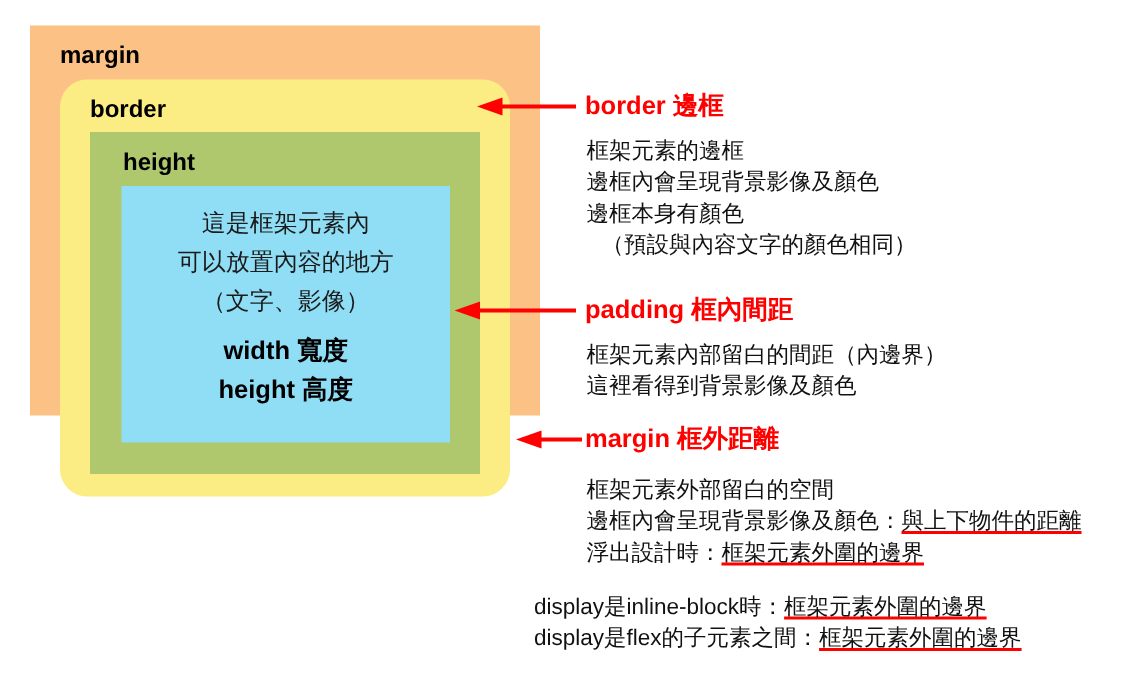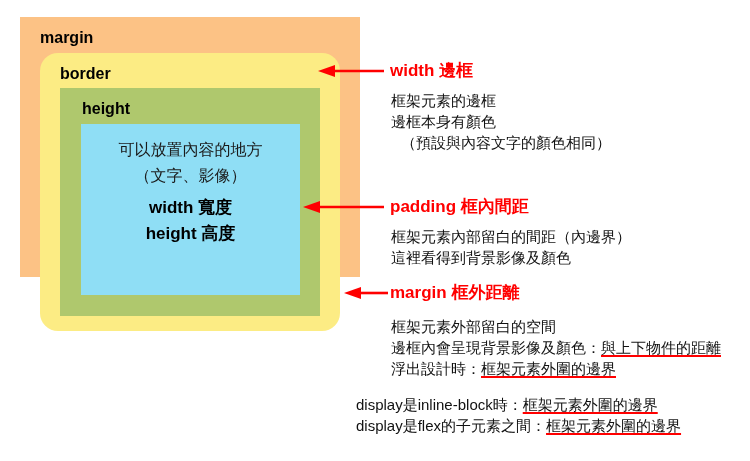--- a/index.html
+++ b/index.html
@@ -124,20 +124,21 @@
     <span id="margin-label" class="bm-label">margin</span>
 
     <div id="border-layer" class="bm-layer">
       <span id="border-label" class="bm-label">border</span>
 
       <div id="padding-layer" class="bm-layer">
         <span id="padding-label" class="bm-label">height</span>
 
         <div id="content-layer" class="bm-layer">
           <div id="content-text">
+            <span class="line">這是框架元素內</span>
             <span class="line">可以放置內容的地方</span>
             <span class="line">（文字、影像）</span>
             <span class="spacer"></span>
             <span class="line dim">width 寬度</span>
             <span class="line dim">height 高度</span>
           </div>
         </div>
       </div>
     </div>
   </div>
@@ -157,23 +158,24 @@
   </svg>
 </div>
 
 <div class="arrow" style="left:344px; top:286px; width:44px;">
   <svg width="44" height="14" viewBox="0 0 44 14" aria-hidden="true">
     <line x1="16" y1="7" x2="44" y2="7" stroke="#ff0000" stroke-width="2.6"></line>
     <polygon points="0,7 17,1 17,13" fill="#ff0000"></polygon>
   </svg>
 </div>
 
-<div class="ann-head" style="left:390px; top:62px;">width 邊框</div>
+<div class="ann-head" style="left:390px; top:62px;">border 邊框</div>
 <div class="ann-body" style="left:391px; top:90px;">
   <span class="line">框架元素的邊框</span>
+  <span class="line">邊框內會呈現背景影像及顏色</span>
   <span class="line">邊框本身有顏色</span>
   <span class="line" style="padding-left:10px;">（預設與內容文字的顏色相同）</span>
 </div>
 
 <div class="ann-head" style="left:390px; top:198px;">padding 框內間距</div>
 <div class="ann-body" style="left:391px; top:226px;">
   <span class="line">框架元素內部留白的間距（內邊界）</span>
   <span class="line">這裡看得到背景影像及顏色</span>
 </div>
 

